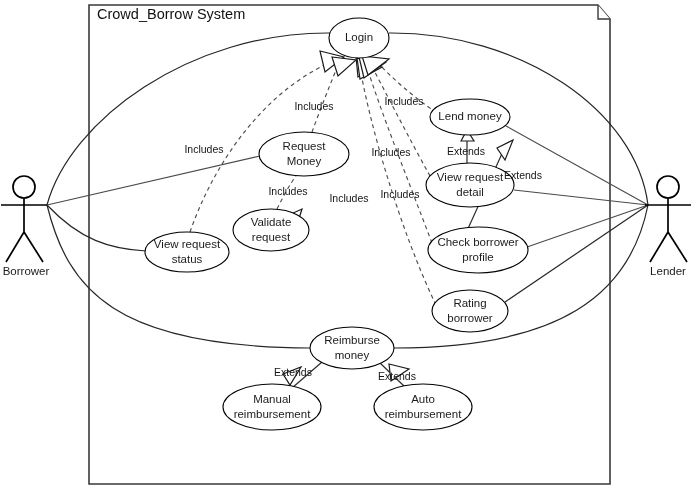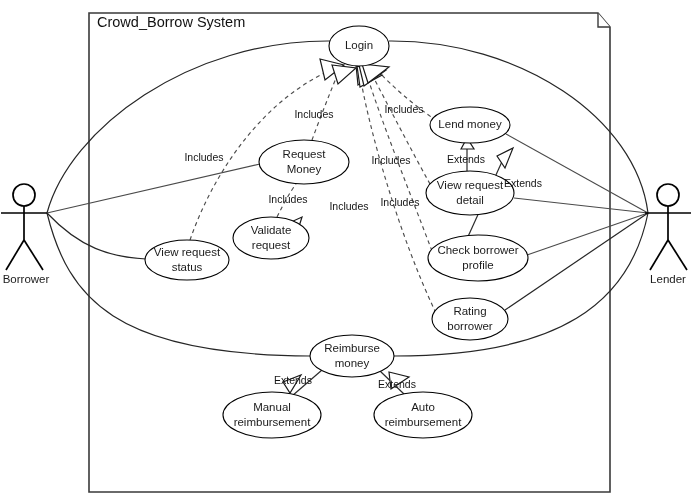--- a/index.html
+++ b/index.html
@@ -11,21 +11,20 @@
     font-family: "Liberation Sans", sans-serif;
     width: 695px;
     height: 494px;
     overflow: hidden;
   }
   #canvas {
     position: relative;
     width: 695px;
     height: 462px;
     background: #ffffff;
-    margin-top: 8px;
   }
   svg#diagram {
     position: absolute;
     left: 0;
     top: 0;
     width: 695px;
     height: 494px;
   }
   .uc-ellipse {
     fill: #ffffff;

